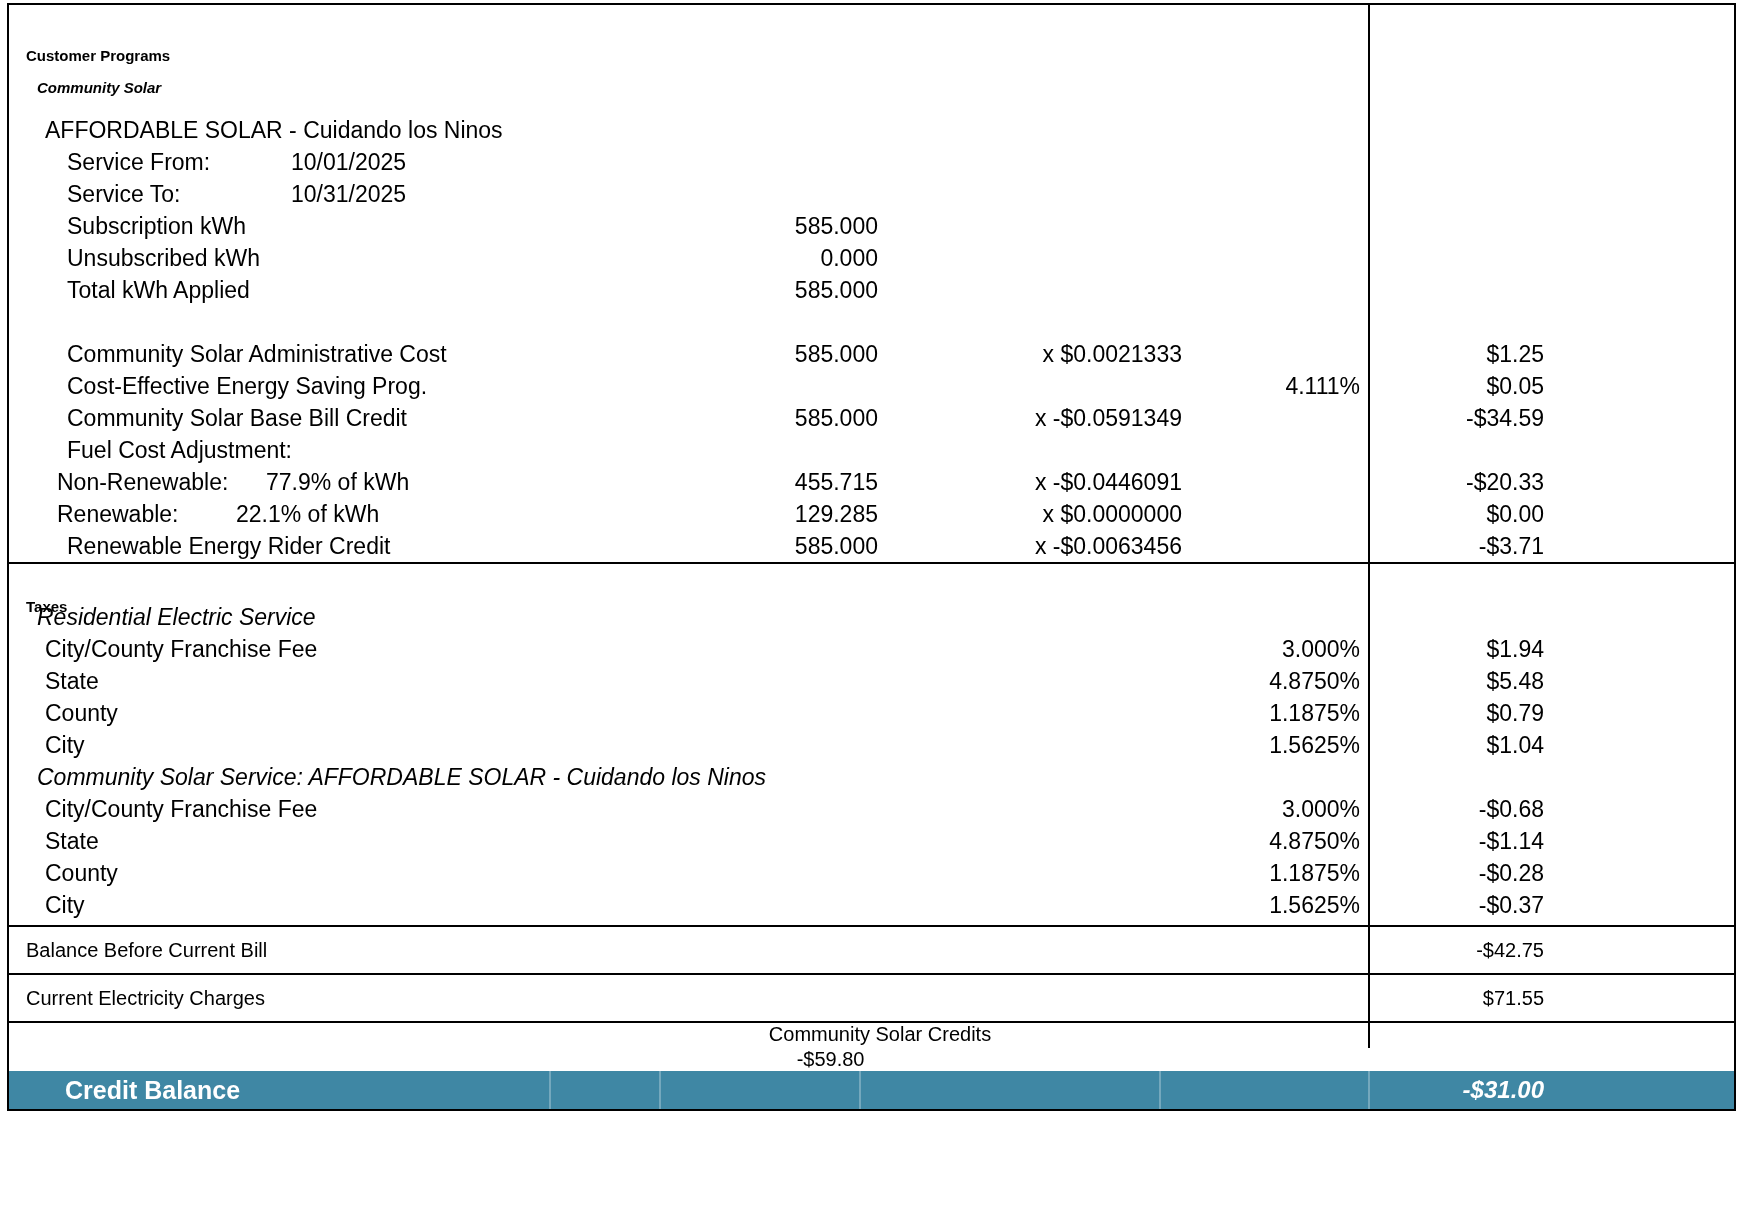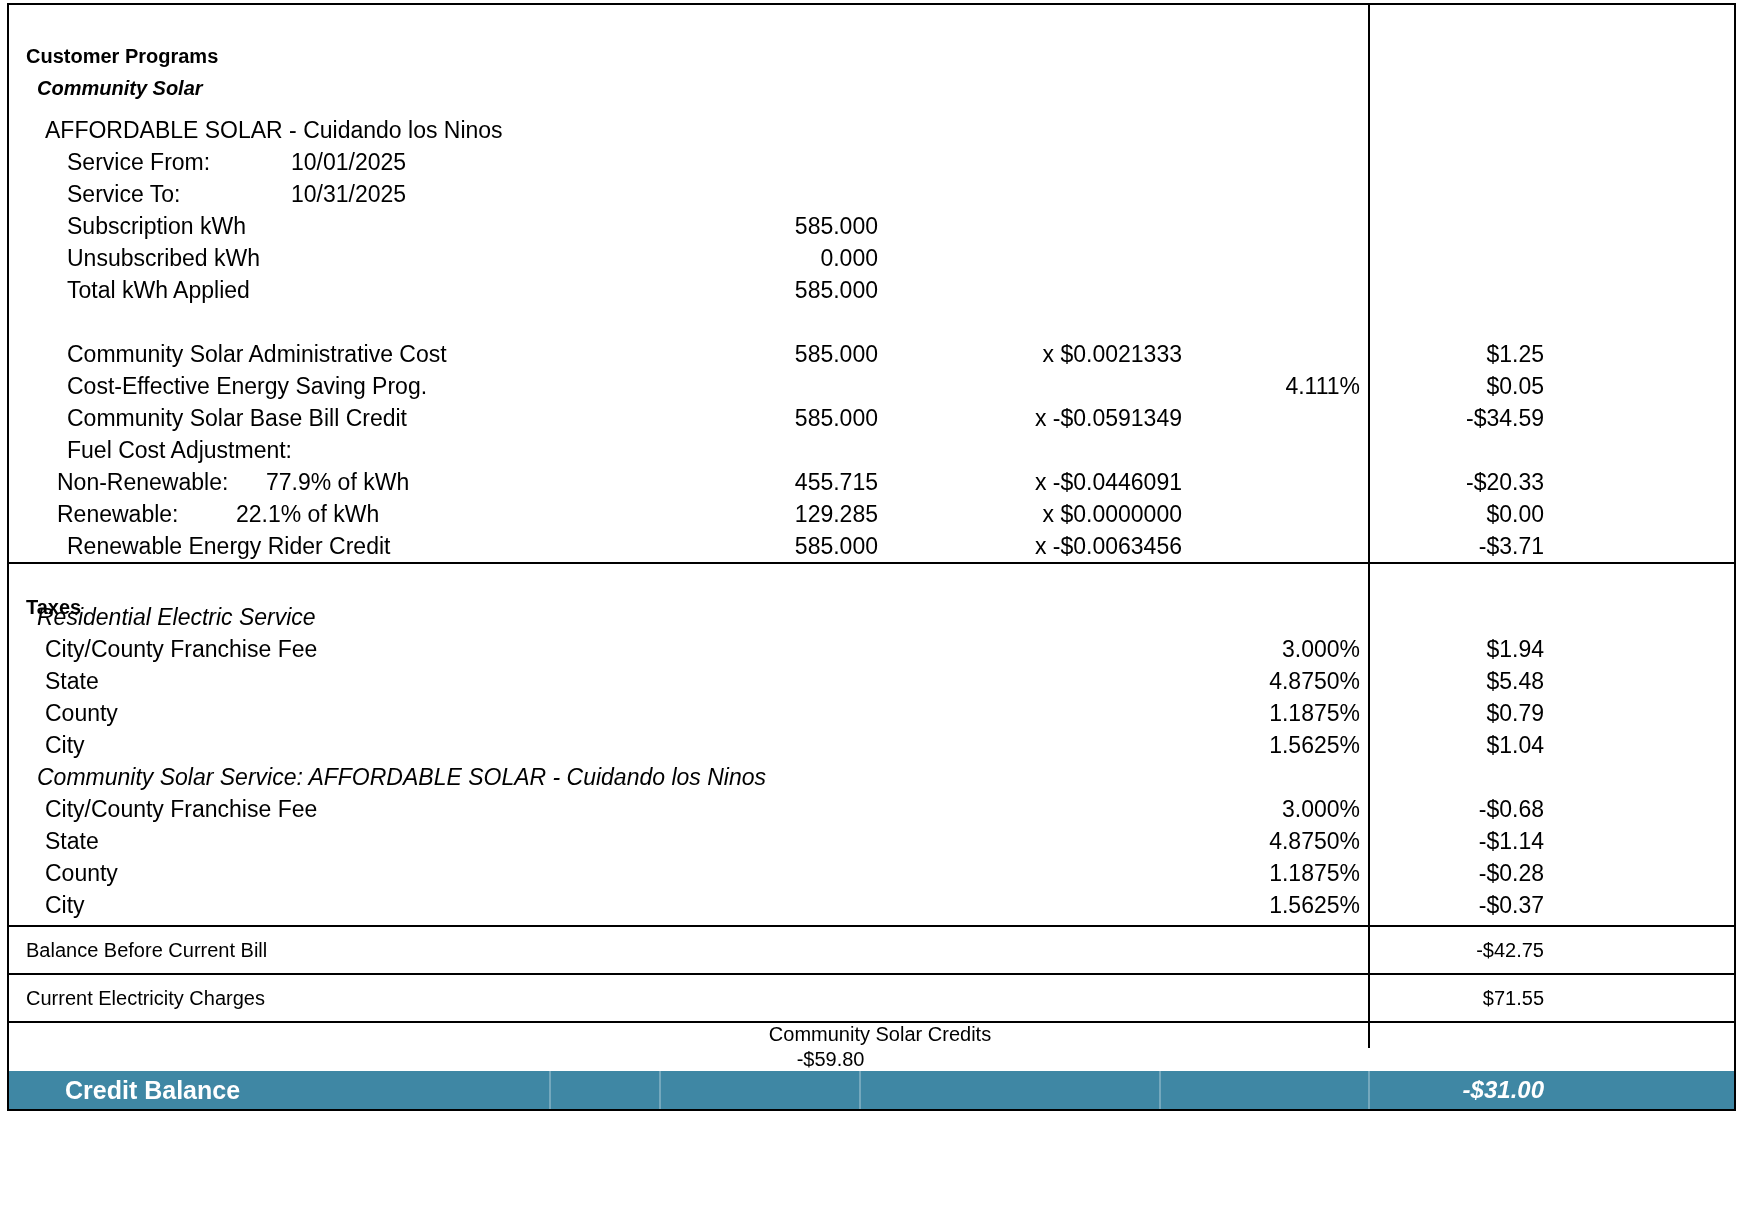--- a/index.html
+++ b/index.html
@@ -30,21 +30,21 @@
   .row { display:flex; align-items:center; height:32px; font-size:23px; line-height:32px; }
   .label { flex:1; white-space:pre; overflow:hidden; }
   .ind0 { padding-left:17px; }
   .ind1 { padding-left:36px; }
   .ind2 { padding-left:58px; }
   .ind3 { padding-left:48px; }
   .qty  { width:220px; text-align:right; white-space:pre; }
   .rate { width:304px; text-align:right; white-space:pre; }
   .pct  { width:186px; text-align:right; padding-right:8px; white-space:pre; }
   .amt  { width:366px; text-align:right; padding-right:190px; white-space:pre; }
-  .hdr { font-size:20px; font-weight:bold;margin-top:44px; }
+  .hdr { font-size:15px; font-weight:bold;margin-top:44px; }
   .italic { font-style:italic;padding-left:28px; }
   .svclabel { display:inline-block; width:224px; }
   .fuelname-a { display:inline-block; width:209px; }
   .fuelname-b { display:inline-block; width:179px; }
   .sumrow { display:flex; align-items:center; height:48px; font-size:20px; border-bottom:2px solid #000; background:#fff; }
   .sumrow.last { border-bottom:none;flex-direction:column; }
   .totalrow {
     position:relative;
     display:flex; align-items:center;
     height:38px;

